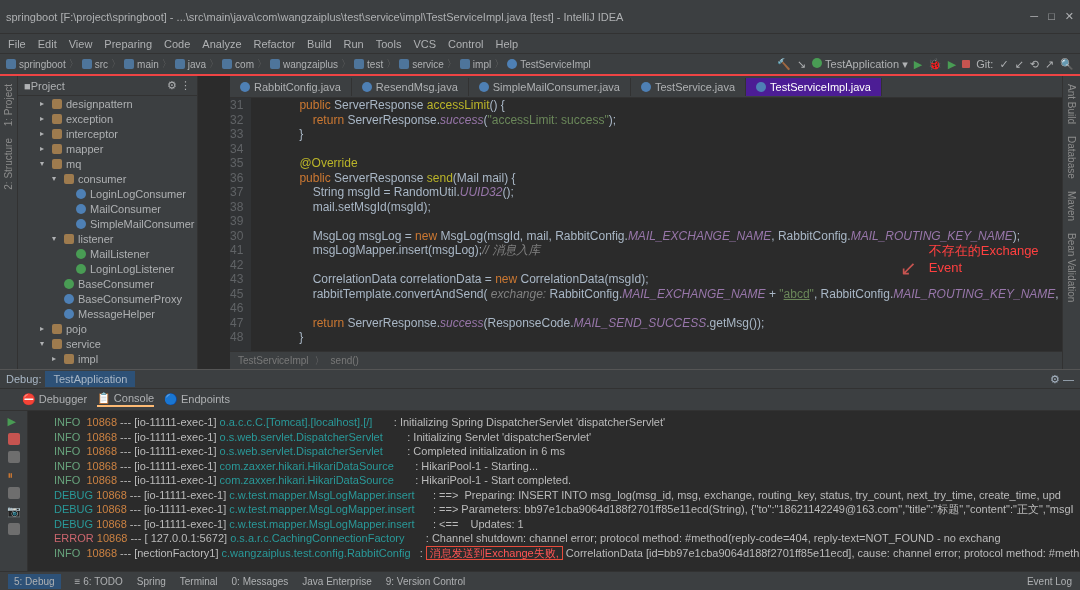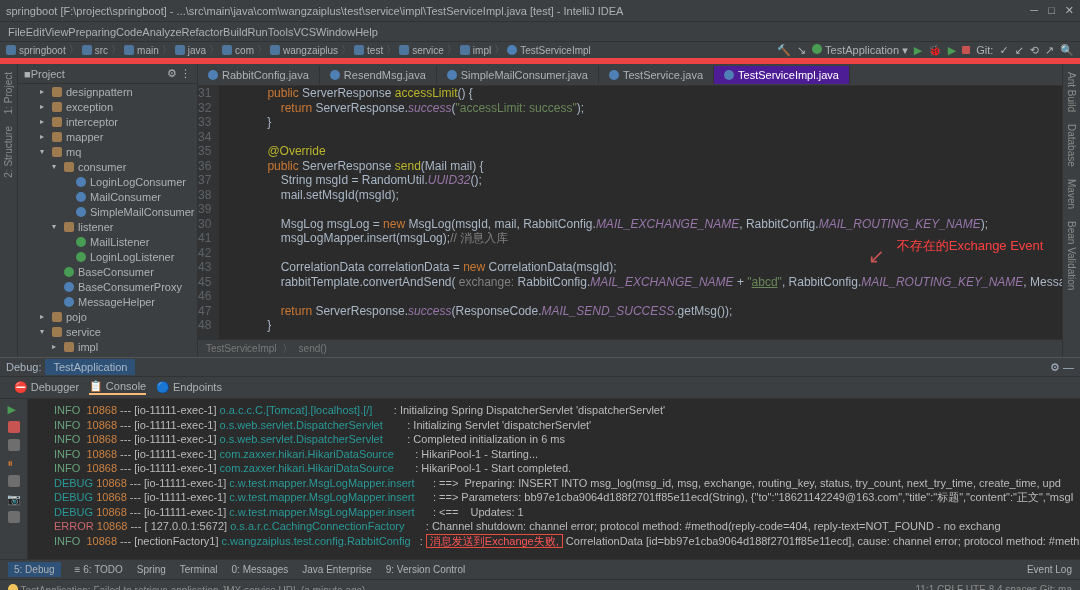--- a/index.html
+++ b/index.html
@@ -1,21 +1,21 @@
 <!DOCTYPE html>
 <html><head>
 <meta charset="utf-8">
 <style>
   * { box-sizing: border-box; margin: 0; padding: 0; font-family: "Segoe UI", sans-serif; }
   body { background: #2b2b2b; color: #a9b7c6; font-size: 11px; width: 1080px; height: 590px; overflow: hidden; }
-  .titlebar { height: 22px; background: #3c3f41; color: #afb1b3; display: flex; align-items: center; padding: 0 6px; justify-content: space-between; border-bottom: 1px solid #323232; }
+  .titlebar { height: 34px; background: #3c3f41; color: #afb1b3; display: flex; align-items: center; padding: 0 6px; justify-content: space-between; border-bottom: 1px solid #323232; }
   .titlebar .winbtn { display: flex; gap: 10px; }
-  .menubar { height: 20px; background: #3c3f41; color: #afb1b3; display: flex; align-items: center; padding: 0 8px; border-bottom: 1px solid #323232; }
+  .menubar { height: 20px; background: #3c3f41; color: #afb1b3; display: flex; align-items: center; gap: 12px; padding: 0 8px; border-bottom: 1px solid #323232; }
   .menubar span { cursor: default; }
-  .navbar { height: 22px; background: #3c3f41; display: flex; align-items: center; justify-content: space-between; padding: 0 6px; border-bottom: 6px solid #ef4444; }
+  .navbar { height: 22px; background: #3c3f41; display: flex; align-items: center; justify-content: space-between; padding: 0 6px; border-bottom: 2px solid #ef4444; }
   .crumbs { display: flex; align-items: center; gap: 3px; color: #afb1b3; font-size: 10px; }
   .crumb { display: flex; align-items: center; gap: 3px; }
   .sep { color: #6a6a6a; }
   .ic { width: 10px; height: 10px; display: inline-block; border-radius: 2px; }
   .ic.folder { background: #4e759b; }
   .ic.class { background: #4e80b5; border-radius: 50%; }
   .toolbar-r { display: flex; align-items: center; gap: 6px; color: #afb1b3; }
   .toolbar-r .run { color: #499c54; }
   .toolbar-r .stop { background: #c75450; width: 8px; height: 8px; border-radius: 1px; display: inline-block; }
   .body { display: flex; height: 293px; }
@@ -23,40 +23,40 @@
   .gutter-left span { transform: rotate(180deg); }
   .sidebar { width: 180px; background: #3c3f41; overflow: hidden; border-right: 1px solid #323232; }
   .sb-head { height: 20px; display: flex; align-items: center; padding: 0 6px; color: #afb1b3; border-bottom: 1px solid #323232; }
   .tree { font-size: 11px; color: #afb1b3; white-space: nowrap; }
   .tree .tr { display: flex; align-items: center; gap: 4px; height: 15px; padding-left: var(--p); }
   .tr .ar { width: 8px; color: #afb1b3; font-size: 8px; }
   .tic { width: 10px; height: 10px; border-radius: 2px; }
   .tic.pkg { background: #9e7b4e; }
   .tic.cls { background: #4e80b5; border-radius: 50%; }
   .tic.grn { background: #499c54; border-radius: 50%; }
-  .editor { flex: 1; background: #2b2b2b; display: flex; flex-direction: column; overflow: hidden; }
+  .editor { flex: 1; background: #2b2b2b; display: flex; flex-direction: column; overflow: hidden; margin-left: 32px; }
   .tabs { height: 22px; background: #3c3f41; display: flex; align-items: center; border-bottom: 1px solid #323232; }
   .tab { padding: 3px 10px; display: flex; align-items: center; gap: 4px; color: #afb1b3; font-size: 11px; border-right: 1px solid #323232; }
   .tab.hl { background: #4c1d95; color: #fff; }
   .code { flex: 1; display: flex; font-family: "JetBrains Mono", Consolas, monospace; font-size: 12px; line-height: 14.5px; overflow: hidden; }
   .nums { width: 32px; color: #606366; text-align: right; padding-right: 8px; background: #313335; }
   .src { flex: 1; padding-left: 8px; white-space: pre; }
   .k { color: #cc7832; }
   .s { color: #6a8759; }
-  .c { color: #808080; }
+  .c { color: #808080; font-style: italic; }
   .fld { color: #9876aa; font-style: italic; }
   .cls { color: #a9b7c6; }
   .ann { color: #bbb529; }
   .ov { position: absolute; }
   .arrow { color: #c75450; font-size: 20px; }
   .annot-text { color: #ff4040; font-size: 13px; }
   .bpath { height: 18px; background: #3c3f41; border-top: 1px solid #323232; color: #787878; font-size: 10px; display: flex; align-items: center; padding-left: 8px; gap: 6px; }
   .debug { background: #2b2b2b; }
   .debug-head { height: 20px; background: #3c3f41; display: flex; align-items: center; padding: 0 6px; border-top: 1px solid #555; border-bottom: 1px solid #323232; }
-  .debug-tabs { height: 22px; background: #3c3f41; display: flex; align-items: center; padding-left: 14px; gap: 10px; border-bottom: 1px solid #323232; color: #afb1b3; }
+  .debug-tabs { height: 22px; background: #3c3f41; display: flex; align-items: center; padding-left: 22px; gap: 10px; border-bottom: 1px solid #323232; color: #afb1b3; }
   .console { display: flex; height: 160px; }
   .console-gut { width: 28px; background: #3c3f41; display: flex; flex-direction: column; align-items: center; gap: 6px; padding-top: 4px; border-right: 1px solid #323232; }
   .cg { width: 12px; height: 12px; }
   .cg.play { color: #499c54; }
   .cg.stop { background: #c75450; border-radius: 2px; }
   .cg.grey { background: #6e6e6e; border-radius: 2px; }
   .log { flex: 1; font-family: Consolas, monospace; font-size: 11px; background: #2b2b2b; padding: 4px 0 4px 26px; white-space: pre; overflow: hidden; }
   .log .row { line-height: 14.5px; }
   .INFO { color: #67a37c; margin-top: 44px; }
   .DEBUG { color: #299999; }
@@ -87,21 +87,21 @@
     <span>Edit</span>
     <span>View</span>
     <span>Preparing</span>
     <span>Code</span>
     <span>Analyze</span>
     <span>Refactor</span>
     <span>Build</span>
     <span>Run</span>
     <span>Tools</span>
     <span>VCS</span>
-    <span>Window</span>
+    <span>Control</span>
     <span>Help</span>
   </div>
 
 <div class="navbar">
   <div class="crumbs" id="crumbs">
       <span class="crumb"><span class="ic folder"></span>springboot</span>
       <span class="sep">〉</span>
       <span class="crumb"><span class="ic folder"></span>src</span>
       <span class="sep">〉</span>
       <span class="crumb"><span class="ic folder"></span>main</span>

